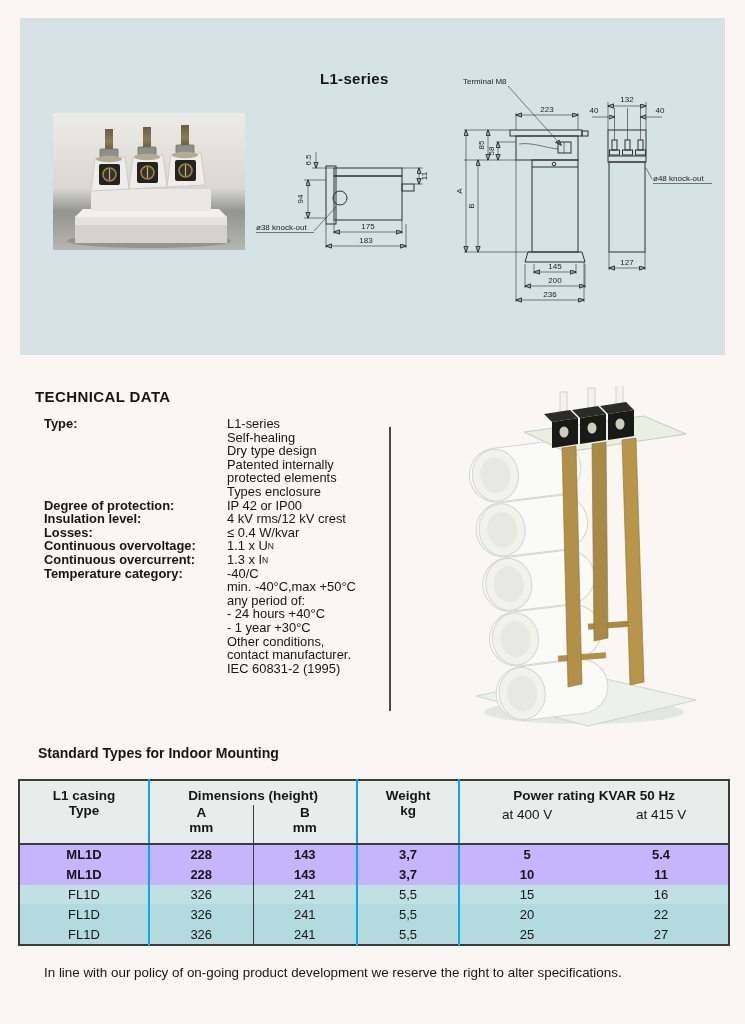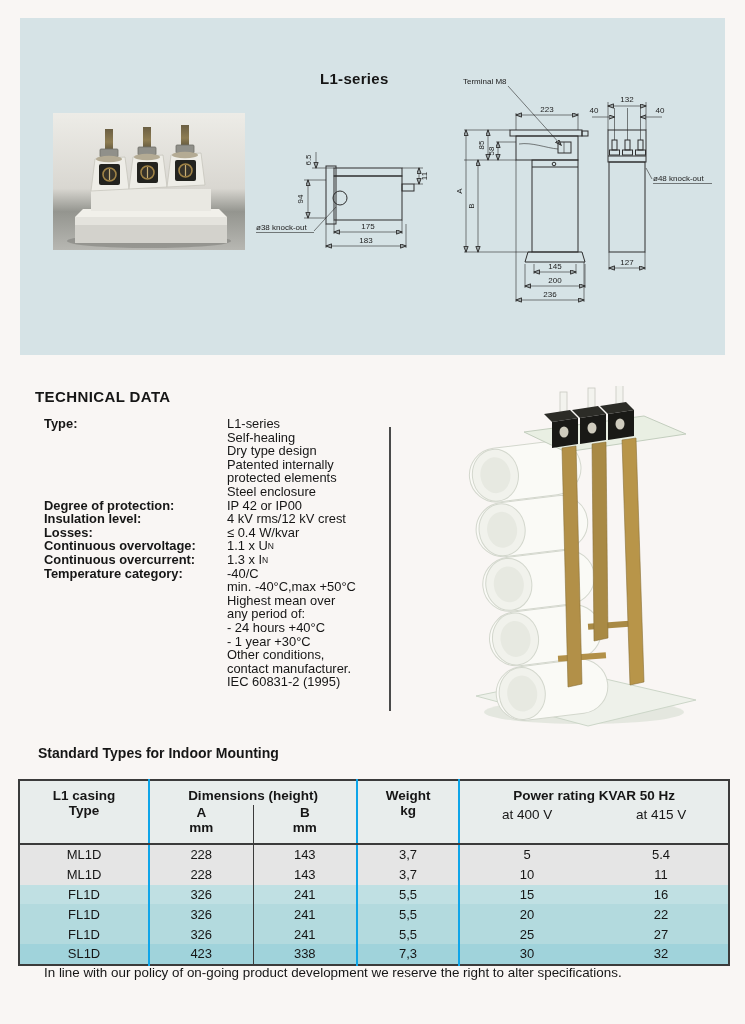--- a/index.html
+++ b/index.html
@@ -33,21 +33,21 @@
   .b-major { border-left:2px solid #0ea5e9; }
   .b-minor { border-left:1px solid #3b3b3b; }
   thead th { border-bottom:2px solid #3b3b3b; background:#e8edec; vertical-align:top; font-size:13.5px; }
   .hcell { display:flex; flex-direction:column; height:62px; }
   .h-title { padding-top:7px; font-weight:bold; text-align:center; line-height:15px; }
   .h-split { flex:1; display:flex; margin-top:2px; }
   .h-split .half { flex:1; text-align:center; font-weight:bold; line-height:15px; }
   .h-split .half.divided { border-left:1px solid #3b3b3b; }
   .h-split .half.plain { font-weight:normal; padding-top:2px; }
   td.cell { height:19.8px; text-align:center; font-size:13px; vertical-align:middle; }
-  tr.r-ml  { background:#e5e5e5; }
+  tr.r-ml  { background:#c4b5fd;font-weight:bold; }
   tr.r-fl1 { background:#c0e0e3; }
   tr.r-fl  { background:#b3dade; }
   tr.r-sl  { background:#a0d3db; }
   
   .footer-note { position:absolute; left:44px; top:965px; font-size:13.4px; }
 </style>
 </head>
 <body>
 
 <div class="page">
@@ -237,21 +237,21 @@
     <div class="td-line">
         <span class="td-label"></span>
         <span class="td-value">Patented internally</span>
       </div>
     <div class="td-line">
         <span class="td-label"></span>
         <span class="td-value">protected elements</span>
       </div>
     <div class="td-line">
         <span class="td-label"></span>
-        <span class="td-value">Steel enclosure</span>
+        <span class="td-value">Types enclosure</span>
       </div>
     <div class="td-line">
         <span class="td-label">Degree of protection:</span>
         <span class="td-value">IP 42 or IP00</span>
       </div>
     <div class="td-line">
         <span class="td-label">Insulation level:</span>
         <span class="td-value">4 kV rms/12 kV crest</span>
       </div>
     <div class="td-line">
@@ -268,24 +268,20 @@
         <span class="td-value">1.3 x I</span>
         <sub class="td-sub">N</sub>
       </div>
     <div class="td-line">
         <span class="td-label">Temperature category:</span>
         <span class="td-value">-40/C</span>
       </div>
     <div class="td-line">
         <span class="td-label"></span>
         <span class="td-value">min. -40°C,max +50°C</span>
-      </div>
-    <div class="td-line">
-        <span class="td-label"></span>
-        <span class="td-value">Highest mean over</span>
       </div>
     <div class="td-line">
         <span class="td-label"></span>
         <span class="td-value">any period of:</span>
       </div>
     <div class="td-line">
         <span class="td-label"></span>
         <span class="td-value">- 24 hours +40°C</span>
       </div>
     <div class="td-line">
@@ -430,27 +426,19 @@
             <td class="cell">22</td>
         </tr>
         <tr class="r-fl">
           <td class="cell">FL1D</td>
             <td class="cell b-major">326</td>
             <td class="cell b-minor">241</td>
             <td class="cell b-major">5,5</td>
             <td class="cell b-major">25</td>
             <td class="cell">27</td>
         </tr>
-        <tr class="r-sl">
-          <td class="cell">SL1D</td>
-            <td class="cell b-major">423</td>
-            <td class="cell b-minor">338</td>
-            <td class="cell b-major">7,3</td>
-            <td class="cell b-major">30</td>
-            <td class="cell">32</td>
-        </tr>
       </tbody>
     </table>
   </div>
 
   <div class="footer-note">In line with our policy of on-going product development we reserve the right to alter specifications.</div>
 
 </div>
 
 </body></html>

